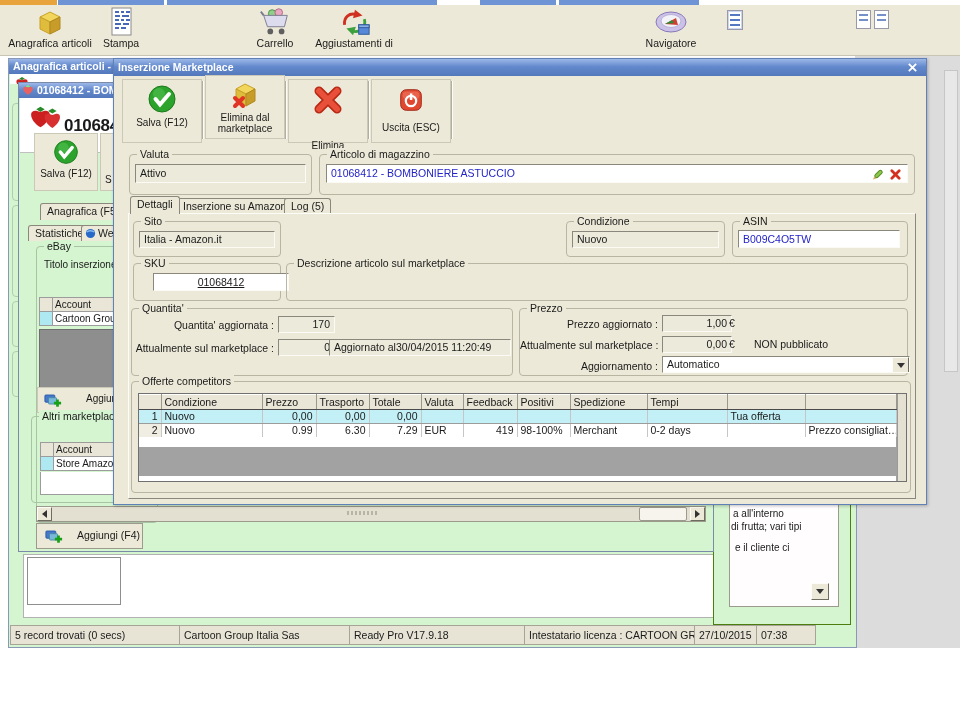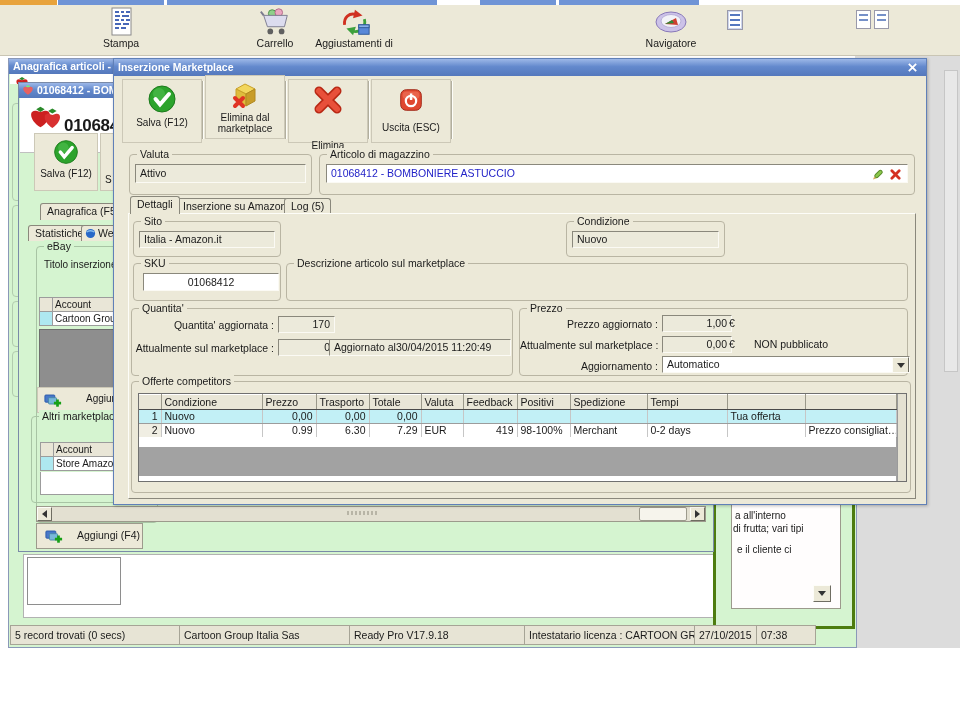--- a/index.html
+++ b/index.html
@@ -49,20 +49,28 @@
 
   <div class="abs" style="left:0;top:0;width:960px;height:5px;background:#fff;">
     <div class="abs" style="left:0;top:0;width:57px;height:5px;background:#e8a33c;"></div>
     <div class="abs" style="left:58px;top:0;width:106px;height:5px;background:#6f94d6;"></div>
     <div class="abs" style="left:167px;top:0;width:270px;height:5px;background:#6f94d6;"></div>
     <div class="abs" style="left:480px;top:0;width:76px;height:5px;background:#6f94d6;"></div>
     <div class="abs" style="left:559px;top:0;width:140px;height:5px;background:#6f94d6;"></div>
   </div>
 
   <div class="abs tbbg" style="left:0;top:5px;width:960px;height:50px;border-bottom:1px solid #c9c5b4;">
+    <div class="titem" style="left:4px;top:2px;width:92px;">
+      <svg class="ticon" width="34" height="30" viewBox="0 0 32 30">
+        <polygon points="6,10 16,5 26,10 16,15" fill="#f2d65c" stroke="#c8a028"></polygon>
+        <polygon points="6,10 16,15 16,27 6,22" fill="#e0bc3c" stroke="#c8a028"></polygon>
+        <polygon points="26,10 16,15 16,27 26,22" fill="#c89c28" stroke="#b08820"></polygon>
+      </svg>
+      <span>Anagrafica articoli</span>
+    </div>
     <div class="titem" style="left:96px;top:2px;width:50px;">
       <svg class="ticon" width="26" height="30" viewBox="0 0 26 30">
         <rect x="4" y="1" width="19" height="27" fill="#fff" stroke="#8a8a8a"></rect>
         <g fill="#4868b8">
           <rect x="7" y="4" width="4" height="2"></rect>
             <rect x="13" y="4" width="3" height="2"></rect>
             <rect x="18" y="4" width="4" height="2"></rect>
           <rect x="7" y="8" width="5" height="2"></rect>
             <rect x="14" y="8" width="7" height="2"></rect>
           <rect x="7" y="12" width="4" height="2"></rect>
@@ -139,21 +147,21 @@
     </div>
 
     <div class="ghost" style="left:3px;top:44px;width:17px;height:96px;"></div>
     <div class="ghost" style="left:3px;top:146px;width:17px;height:90px;"></div>
     <div class="ghost" style="left:3px;top:242px;width:17px;height:44px;"></div>
     <div class="ghost" style="left:3px;top:292px;width:17px;height:44px;"></div>
 
     <div class="abs" style="left:14px;top:495px;width:823px;height:62px;background:#fff;border:1px solid #b2b2b2;"></div>
     <div class="abs" style="left:18px;top:498px;width:92px;height:46px;background:#fff;border:1px solid #8e8e8e;"></div>
 
-    <div class="abs mint" style="left:704px;top:437px;width:136px;height:127px;border:3px solid #4d7c0f;">
+    <div class="abs mint" style="left:704px;top:437px;width:136px;height:127px;border:1px solid #4d7c0f;">
       <div class="abs" style="left:15px;top:4px;width:108px;height:104px;background:#fffdfd;border:1px solid #9c9a8c;font-size:10px;line-height:12px;overflow:hidden;">
         <div class="abs" style="left:3px;top:6px;white-space:nowrap;">a all'interno</div>
         <div class="abs" style="left:1px;top:19px;white-space:nowrap;">di frutta; vari tipi</div>
         <div class="abs" style="left:5px;top:40px;white-space:nowrap;">e il cliente ci</div>
       </div>
       <div class="sbtn" style="left:97px;top:86px;width:16px;height:15px;">
         <span class="tri-down"></span>
       </div>
     </div>
 
@@ -369,24 +377,28 @@
     <div class="panel3d" style="left:14px;top:154px;width:786px;height:284px;"></div>
 
     <div class="group" style="left:19px;top:162px;width:146px;height:34px;">
       <span class="glabel">Sito</span>
       <div class="sunken" style="left:5px;top:9px;width:126px;height:15px;line-height:15px;">Italia - Amazon.it</div>
     </div>
     <div class="group" style="left:452px;top:162px;width:157px;height:34px;">
       <span class="glabel">Condizione</span>
       <div class="sunken" style="left:5px;top:9px;width:137px;height:15px;line-height:15px;">Nuovo</div>
     </div>
+    <div class="group" style="left:618px;top:162px;width:174px;height:34px;">
+      <span class="glabel">ASIN</span>
+      <div class="sunken wfield bluetext" style="left:5px;top:8px;width:152px;height:16px;line-height:16px;">B009C4O5TW</div>
+    </div>
 
     <div class="group" style="left:19px;top:204px;width:146px;height:36px;">
       <span class="glabel">SKU</span>
-      <div class="sunken wfield" style="left:9px;top:9px;width:126px;height:16px;text-align:center;">01068412</div>
+      <div class="sunken wfield" style="left:19px;top:9px;width:126px;height:16px;text-align:center;text-decoration:underline;">01068412</div>
     </div>
     <div class="group" style="left:172px;top:204px;width:620px;height:36px;">
       <span class="glabel">Descrizione articolo sul marketplace</span>
     </div>
 
     <div class="group" style="left:17px;top:249px;width:380px;height:66px;">
       <span class="glabel">Quantita'</span>
       <div class="rlbl" style="left:0px;top:10px;width:142px;">Quantita' aggiornata :</div>
       <div class="sunken" style="left:146px;top:7px;width:47px;height:15px;line-height:15px;text-align:right;">170</div>
       <div class="rlbl" style="left:0px;top:33px;width:142px;">Attualmente sul marketplace :</div>

